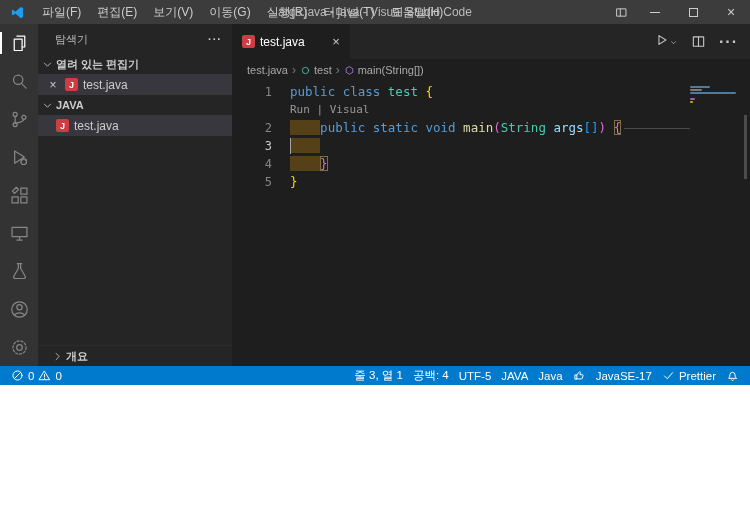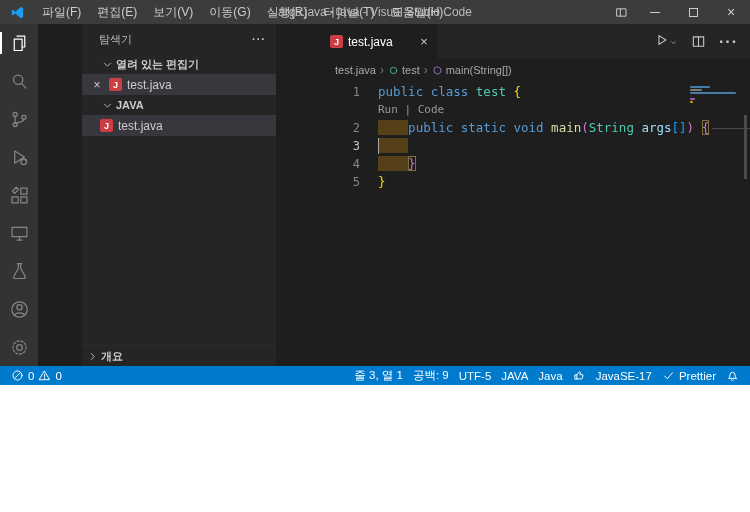--- a/index.html
+++ b/index.html
@@ -15,49 +15,49 @@
   .menu-item { padding:0 8px; display:flex; align-items:center; cursor:default; white-space:nowrap; }
   .title-text { position:absolute; left:50%; top:0; transform:translateX(-50%); height:100%;
                 display:flex; align-items:center; color:#BBBBBB; white-space:nowrap; }
   .tb-right { margin-left:auto; display:flex; height:100%; align-items:center; }
   .layout-btn { width:30px; height:100%; display:flex; align-items:center; justify-content:center; color:#CCCCCC; }
   .win-btn { width:38px; height:100%; display:flex; align-items:center; justify-content:center; color:#CCCCCC; font-size:14px; }
   .min-glyph { width:10px; height:1px; background:#CCCCCC; display:block; }
   .max-glyph { width:9px; height:9px; border:1px solid #CCCCCC; display:block; }
 
   
-  .main { flex:1; display:flex; min-height:0;gap:44px; }
+  .main { flex:1; display:flex; min-height:0; }
 
   .activitybar { width:38px; background:var(--activity-bar-bg,#333333); display:flex; flex-direction:column;
                  align-items:center; flex:0 0 auto; }
   .ab-item { width:38px; height:40px; display:flex; align-items:center; justify-content:center;
              color:#868686; position:relative; cursor:pointer; }
   .ab-item.active { color:#FFFFFF; }
   .ab-item.active::before { content:""; position:absolute; left:0; top:8px; bottom:8px; width:2px; background:#FFFFFF; }
   .ab-spacer { flex:1; }
 
   .sidebar { width:194px; background:var(--sidebar-bg,#252526); display:flex; flex-direction:column;
              color:#CCCCCC; font-size:12px; flex:0 0 auto; min-height:0; }
   .sb-header { height:30px; display:flex; align-items:center; padding:0 10px 0 17px; font-size:11px; color:#BBBBBB; flex:0 0 auto; }
   .sb-actions { margin-left:auto; letter-spacing:1px; color:#CCCCCC; font-weight:bold; cursor:pointer; }
   .section-title { height:20px; display:flex; align-items:center; font-weight:700; font-size:11px;
-                   color:#CCCCCC; padding-left:18px; gap:2px; cursor:pointer; }
+                   color:#CCCCCC; padding-left:2px; gap:2px; cursor:pointer; }
   .chev { width:14px; display:flex; align-items:center; justify-content:center; color:#CCCCCC; }
   .chev svg { width:11px; height:11px; }
   .file-row { height:21px; display:flex; align-items:center; gap:5px; padding-left:8px; cursor:pointer; }
   .file-row.selected { background:var(--selected-row-bg,#37373D); }
   .file-row.indented { padding-left:18px; }
   .close-x { width:14px; text-align:center; color:#CCCCCC; flex:0 0 auto; }
   .java-icon { width:13px; height:13px; background:var(--java-file-icon,#CC3E44); border-radius:2px;
                position:relative; flex:0 0 auto; }
   .java-icon::after { content:"J"; position:absolute; inset:0; color:#FFFFFF; font-size:9px; font-weight:bold;
                       display:flex; align-items:center; justify-content:center; }
   .sb-spacer { flex:1; }
   .collapsed-section { height:21px; display:flex; align-items:center; font-weight:700; font-size:11px;
-                       border-top:1px solid #2D2D2E; padding-left:3px; gap:2px; cursor:pointer; }
+                       border-top:1px solid #2D2D2E; padding-left:12px; gap:2px; cursor:pointer; }
 
   
   .editor-col { flex:1; display:flex; flex-direction:column; min-width:0; background:var(--editor-bg,#1E1E1E); }
   .tabbar { height:35px; background:var(--sidebar-bg,#252526); display:flex; align-items:stretch; flex:0 0 auto; }
   .tab { width:118px; background:var(--editor-bg,#1E1E1E); display:flex; align-items:center; gap:5px;
          padding:0 6px 0 10px; color:#FFFFFF; font-size:12px; cursor:pointer; }
   .tab-close { margin-left:auto; color:#CCCCCC; font-size:13px; width:16px; text-align:center; }
   .tab-actions { margin-left:auto; display:flex; align-items:center; gap:13px; padding-right:12px; color:#C5C5C5; }
   .run-btn { display:flex; align-items:flex-end; cursor:pointer; }
   .icon-btn { display:flex; align-items:center; cursor:pointer; }
@@ -286,21 +286,21 @@
               <svg width="11" height="11" viewBox="0 0 16 16" fill="none" stroke="currentColor" stroke-width="1.2" stroke-linecap="round" stroke-linejoin="round">
                 <path d="M8 2.6 12.8 5.3v5.4L8 13.4 3.2 10.7V5.3z"></path>
               </svg>
             </span>
             <span>main(String[])</span>
           </span>
         </div>
       <div class="code-wrap">
         <div class="code-lines" id="code-lines">
             <div class="code-line"><div class="ln">1</div><div class="lc"><span style="color: rgb(86, 156, 214);">public class </span><span style="color: rgb(78, 201, 176);">test </span><span style="color: rgb(255, 215, 0);">{</span></div></div>
-            <div class="code-line codelens"><div class="ln"></div><div class="lc"><span style="color: rgb(153, 153, 153); margin-top: 12px;">Run</span><span style="color: rgb(153, 153, 153);"> | </span><span style="color: rgb(153, 153, 153);">Code</span></div></div>
+            <div class="code-line codelens"><div class="ln"></div><div class="lc"><span style="color: rgb(153, 153, 153); margin-top: 12px;">Run</span><span style="color: rgb(153, 153, 153);"> | </span><span style="color: rgb(153, 153, 153);">Visual</span></div></div>
             <div class="code-line"><div class="ln">2</div><div class="lc"><span style="color: rgb(212, 212, 212); background: rgb(86, 64, 24);">    </span><span style="color: rgb(86, 156, 214);">public static void </span><span style="color: rgb(220, 220, 170);">main</span><span style="color: rgb(218, 112, 214);">(</span><span style="color: rgb(78, 201, 176);">String</span><span style="color: rgb(212, 212, 212);"> </span><span style="color: rgb(156, 220, 254);">args</span><span style="color: rgb(23, 159, 255);">[]</span><span style="color: rgb(218, 112, 214);">)</span><span style="color: rgb(212, 212, 212);"> </span><span style="color: rgb(218, 112, 214); outline: rgb(128, 111, 63) solid 1px; outline-offset: -1px;">{</span><span class="trail-line"></span></div></div>
             <div class="code-line active"><div class="ln">3</div><div class="lc"><span style="color: rgb(212, 212, 212); background: rgb(86, 64, 24);">    </span><span class="cursor"></span></div></div>
             <div class="code-line"><div class="ln">4</div><div class="lc"><span style="color: rgb(212, 212, 212); background: rgb(86, 64, 24);">    </span><span style="color: rgb(218, 112, 214); outline: rgb(128, 111, 63) solid 1px; outline-offset: -1px;">}</span></div></div>
             <div class="code-line"><div class="ln">5</div><div class="lc"><span style="color: rgb(255, 215, 0);">}</span></div></div>
           </div>
         <div class="minimap" id="minimap">
             <div class="minimap-line" style="width: 19.95px; background: rgb(86, 156, 214); opacity: 0.75;"></div>
             <div class="minimap-line" style="width: 11.55px; background: rgb(153, 153, 153); opacity: 0.75;"></div>
             <div class="minimap-line" style="width: 46px; background: rgb(86, 156, 214); opacity: 0.75;"></div>
             <div class="minimap-line"></div>
@@ -331,21 +331,21 @@
             </svg>
           </span>
           <span>0</span>
         </div>
       </div>
     <div class="sb-right" id="sb-right">
         <div class="sb-item">
           <span>줄 3, 열 1</span>
         </div>
         <div class="sb-item">
-          <span>공백: 9</span>
+          <span>공백: 4</span>
         </div>
         <div class="sb-item">
           <span>UTF-5</span>
         </div>
         <div class="sb-item">
           <span>JAVA</span>
         </div>
         <div class="sb-item">
           <span>Java</span>
         </div>

